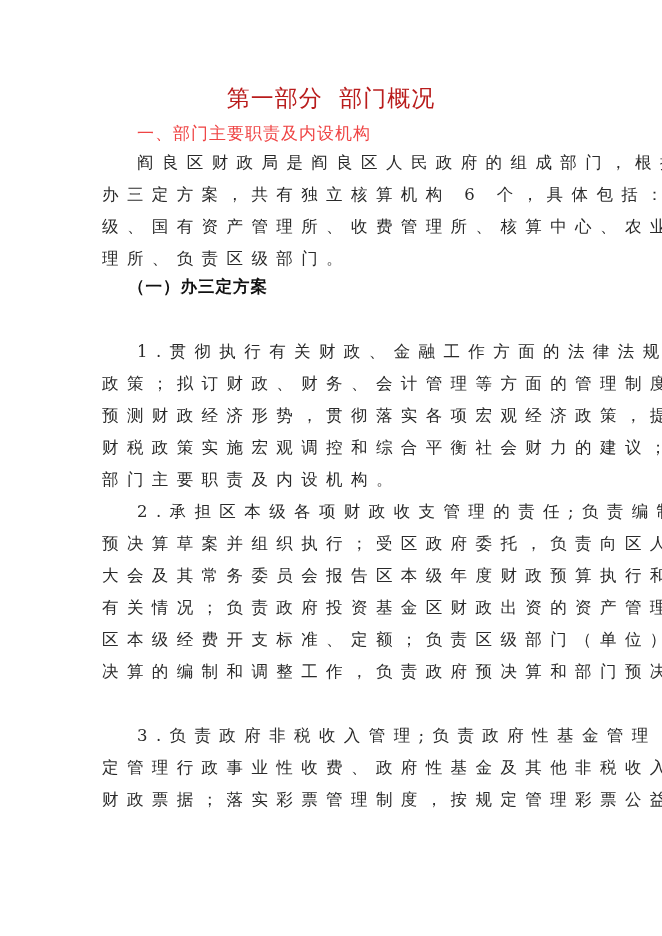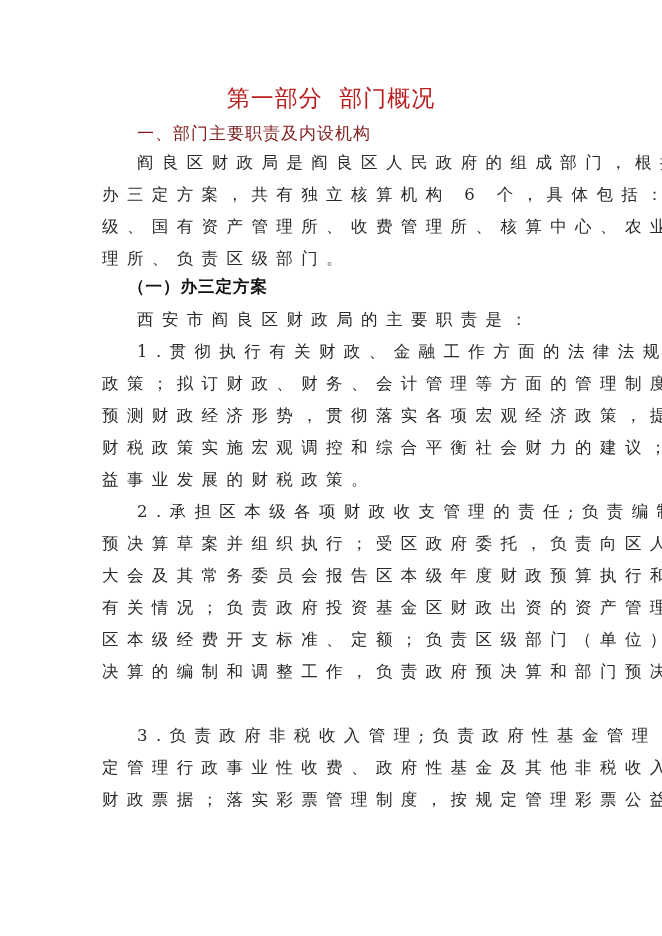--- a/index.html
+++ b/index.html
@@ -34,21 +34,21 @@
       letter-spacing: 1px;
       white-space: pre;
     }
     .h1 {
       position: absolute;
       top: 118px;
       left: 137px;
       font-family: "DejaVu Sans", sans-serif;
       font-size: 17px;
       line-height: 30px;
-      color: #7f1d1d;
+      color: #ef4444;
       letter-spacing: 1px;
     }
     .body-block {
       position: absolute;
       left: 102px;
       width: 460px;
       font-family: "DejaVu Serif", serif;
       font-size: 16.5px;
       line-height: 32px;
       color: #2a2a2a;
@@ -84,30 +84,27 @@
 
   <div class="body-block" style="top:147px;">
     <span class="line">阎良区财政局是阎良区人民政府的组成部门，根据区编</span>
     <span class="line" style="margin-left:-35px">办三定方案，共有独立核算机构 6 个，具体包括：财政局本</span>
     <span class="line" style="margin-left:-35px">级、国有资产管理所、收费管理所、核算中心、农业财务管</span>
     <span class="line" style="margin-left:-35px">理所、负责区级部门。</span>
   </div>
 
   <div class="h2">（一）办三定方案</div>
 
-  <div class="body-block" style="top:304px;">
-    <span class="line">西安市阎良区财政局的主要职责是：</span>
-  </div>
 
   <div class="body-block" style="top:336px;">
     <span class="line">1.贯彻执行有关财政、金融工作方面的法律法规和方针</span>
     <span class="line" style="margin-left:-35px">政策；拟订财政、财务、会计管理等方面的管理制度；分析</span>
     <span class="line" style="margin-left:-35px">预测财政经济形势，贯彻落实各项宏观经济政策，提出运用</span>
     <span class="line" style="margin-left:-35px">财税政策实施宏观调控和综合平衡社会财力的建议；落实公</span>
-    <span class="line" style="margin-left:-35px">益事业发展的财税政策。</span>
+    <span class="line" style="margin-left:-35px">部门主要职责及内设机构。</span>
   </div>
 
   <div class="body-block" style="top:496px;">
     <span class="line">2.承担区本级各项财政收支管理的责任;负责编制年度</span>
     <span class="line" style="margin-left:-35px">预决算草案并组织执行；受区政府委托，负责向区人民代表</span>
     <span class="line" style="margin-left:-35px">大会及其常务委员会报告区本级年度财政预算执行和决算</span>
     <span class="line" style="margin-left:-35px">有关情况；负责政府投资基金区财政出资的资产管理；制定</span>
     <span class="line" style="margin-left:-35px">区本级经费开支标准、定额；负责区级部门（单位）年度预</span>
     <span class="line" style="margin-left:-35px">决算的编制和调整工作，负责政府预决算和部门预决算公开</span>
   </div>

